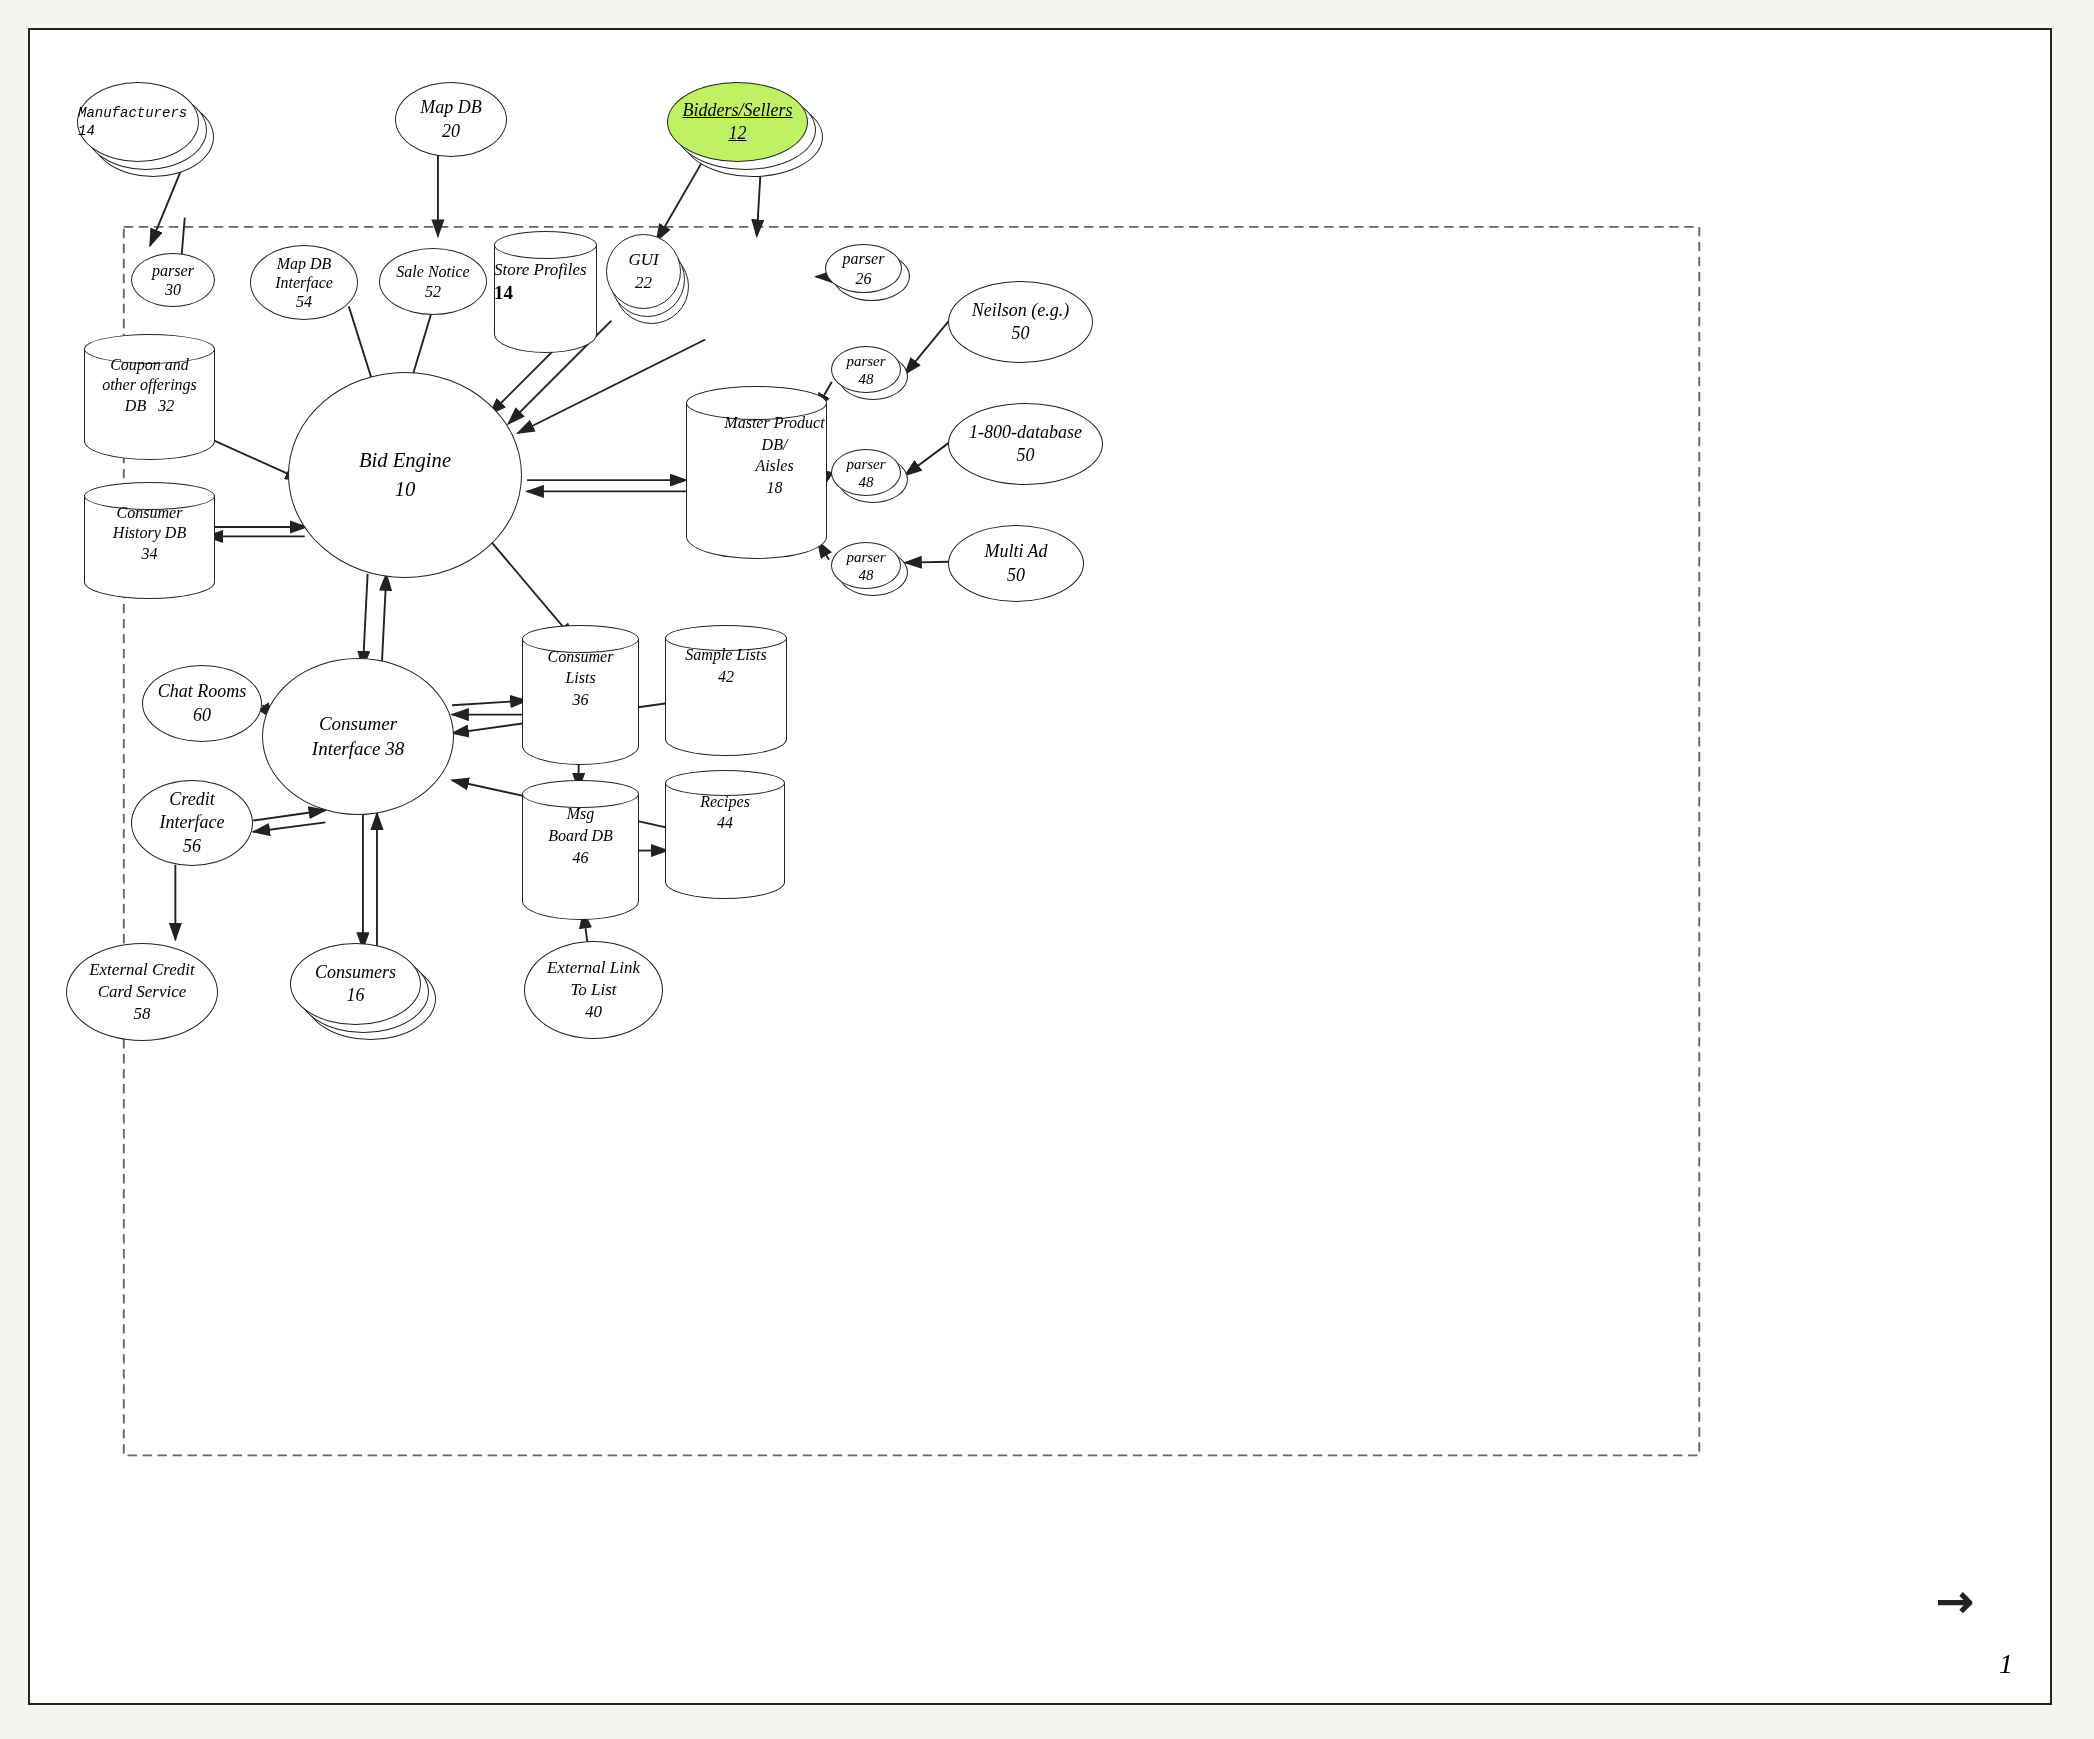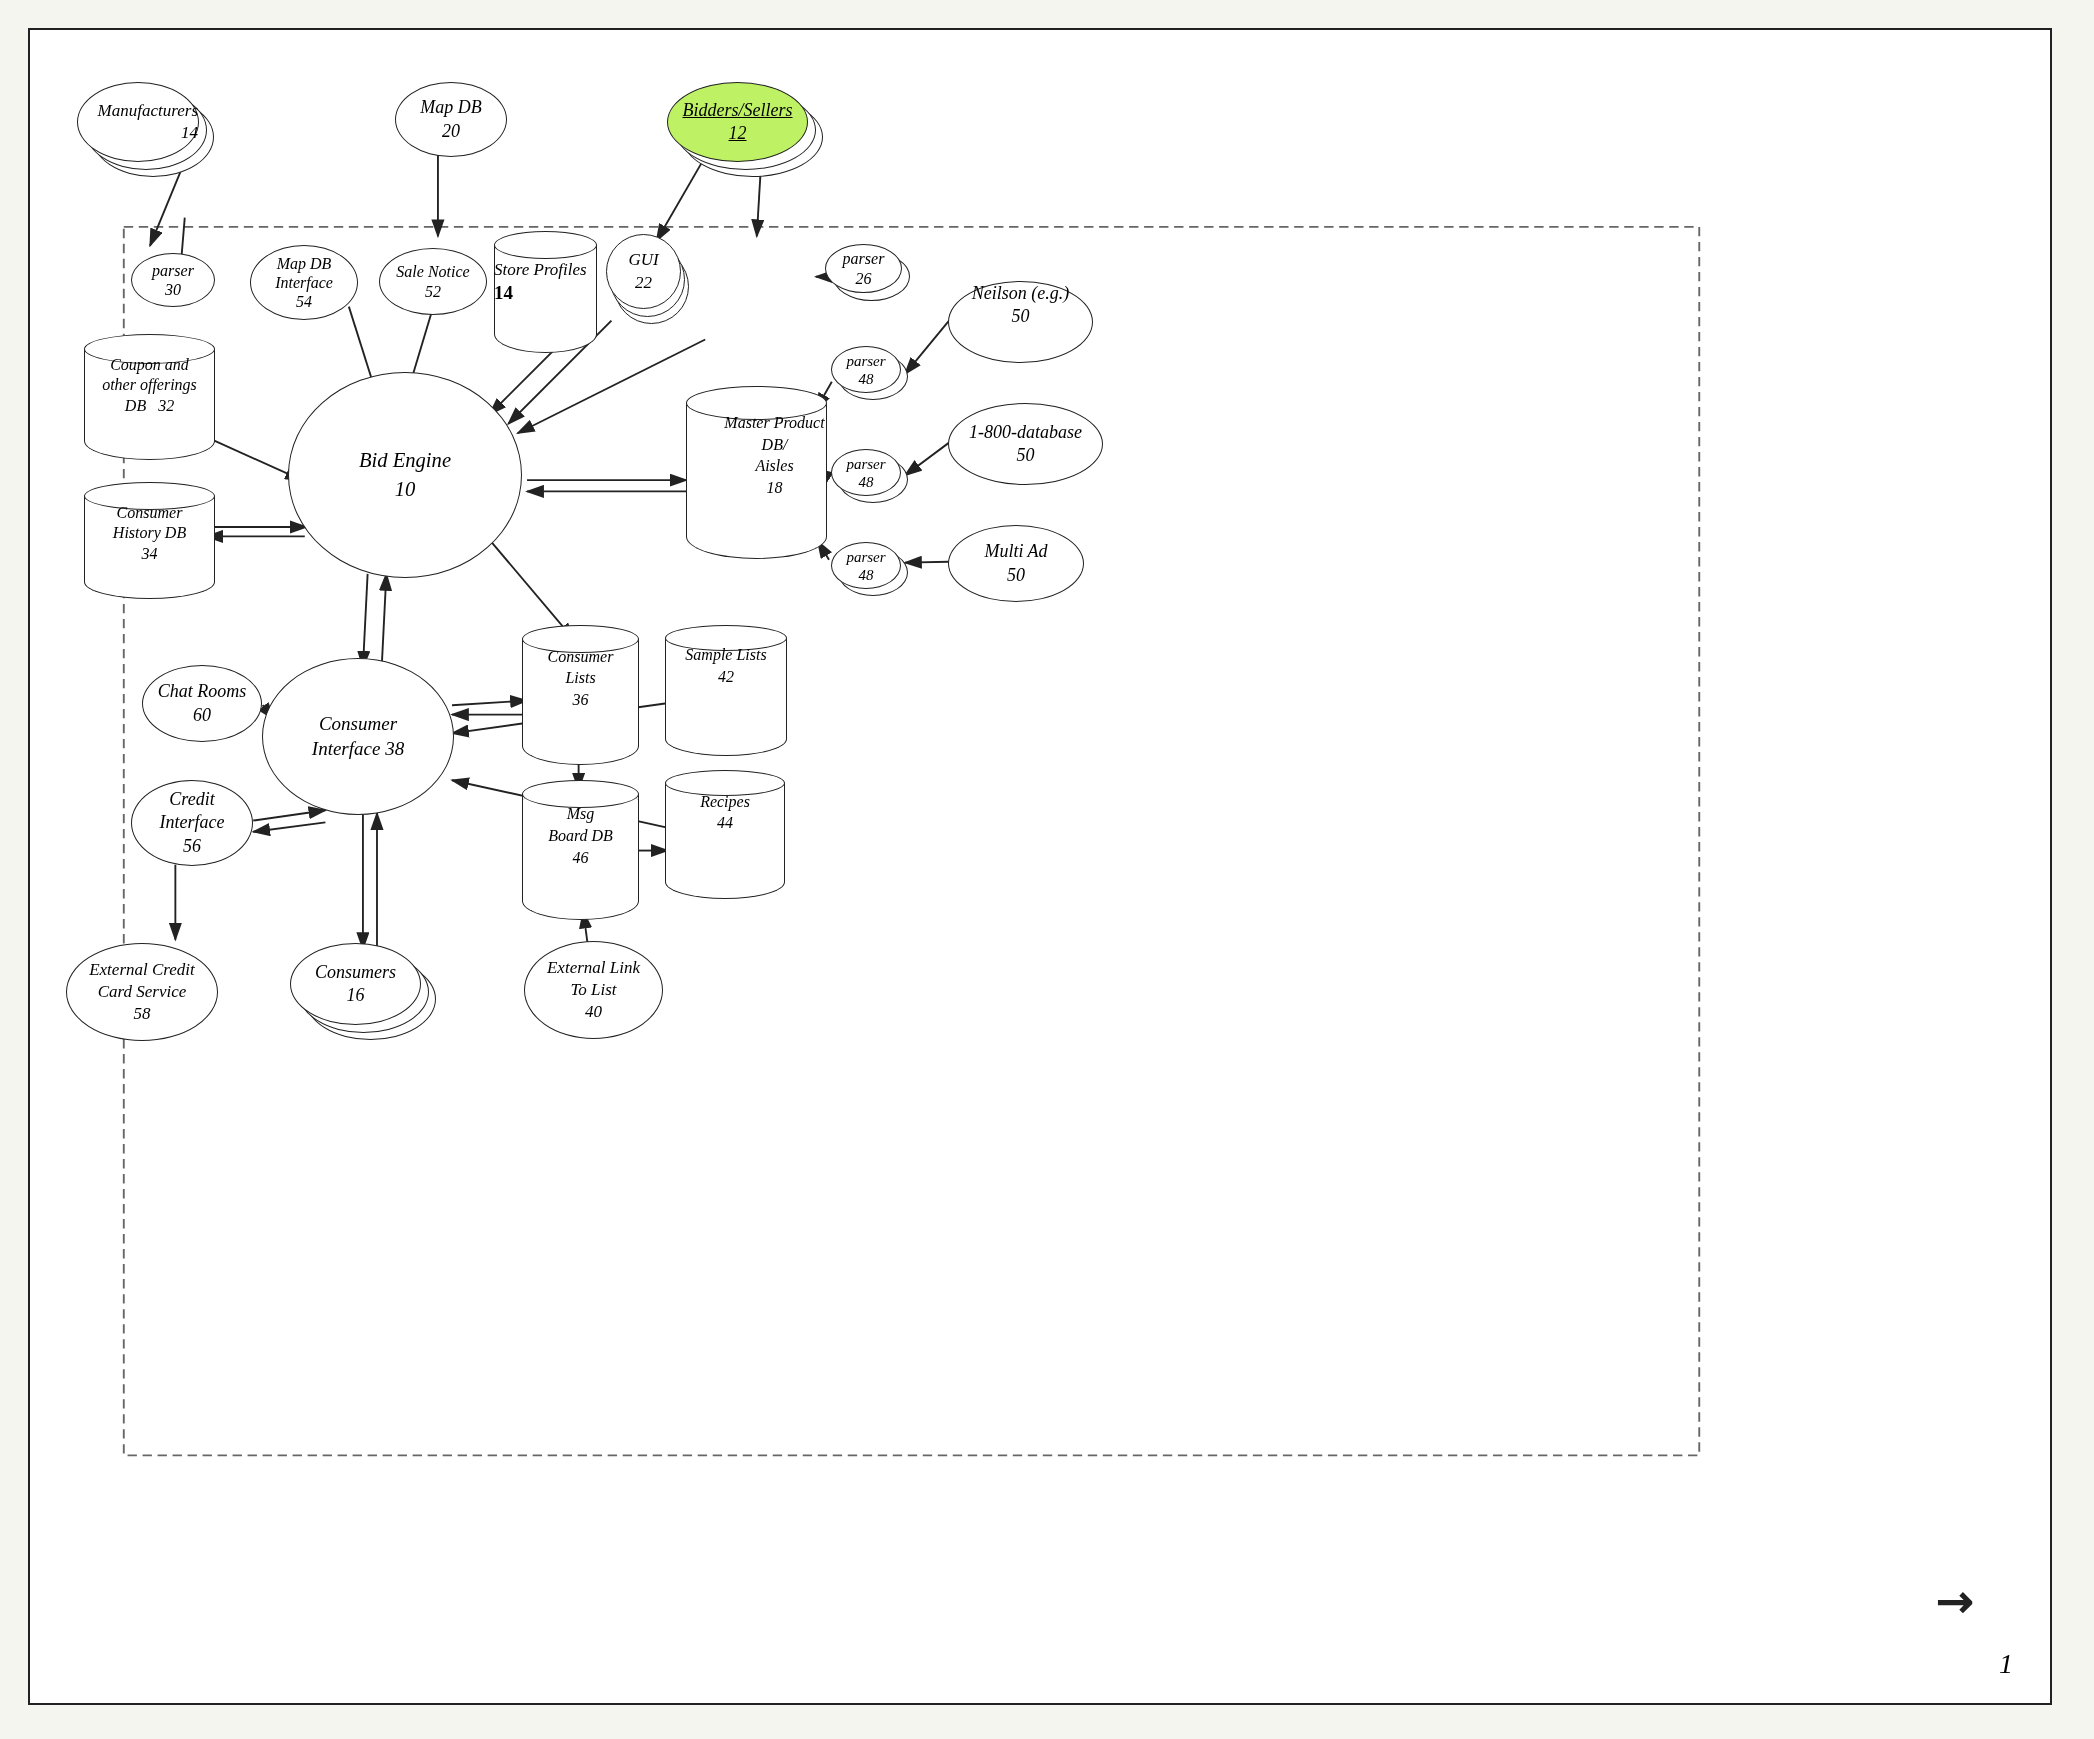--- a/index.html
+++ b/index.html
@@ -120,21 +120,21 @@
 
     <line x1="370" y1="980" x2="370" y2="835" stroke="#222" stroke-width="2" marker-end="url(#arrowhead)"></line>
 
     <line x1="165" y1="140" x2="128" y2="230" stroke="#222" stroke-width="2" marker-end="url(#arrowhead)"></line>
   </svg>
 
   <div style="position:absolute; top:52px; left:47px; width:150px; height:112px;">
     <div style="position:absolute;top:15px;left:15px;width:122px;height:80px;border:1.9px solid #222;border-radius:50%;background:white;"></div>
     <div style="position:absolute;top:7.5px;left:7.5px;width:122px;height:80px;border:1.9px solid #222;border-radius:50%;background:white;"></div>
     <div style="position:absolute;top:0;left:0;width:122px;height:80px;border:1.9px solid #222;border-radius:50%;background:white;display:flex;align-items:center;justify-content:center;">
-      <span style="font-size:17px;font-style:italic;text-align:right;line-height:1.3;">Manufacturers
+      <span style="font-size:14px;font-style:italic;text-align:left;line-height:1.3;font-family:Liberation Mono, monospace;">Manufacturers
 14</span>
     </div>
   </div>
 
   <div style="position:absolute;top:52px;left:365px;width:112px;height:75px;border:1.9px solid #222;border-radius:50%;background:white;display:flex;align-items:center;justify-content:center;">
     <span style="font-size:18px;font-style:italic;text-align:center;line-height:1.3;">Map DB<br>20</span>
   </div>
 
   <div style="position:absolute;top:52px;left:637px;width:173px;height:108px;">
     <div style="position:absolute;top:15px;left:15px;width:141px;height:80px;border:1.9px solid #222;border-radius:50%;background:white;"></div>
@@ -214,21 +214,21 @@
     </div>
   </div>
 
   <div style="position:absolute;top:512px;left:801px;width:89px;height:58px;">
     <div style="position:absolute;top:6.6px;left:6.6px;width:70px;height:47px;border:1.9px solid #222;border-radius:50%;background:white;"></div>
     <div style="position:absolute;top:0;left:0;width:70px;height:47px;border:1.9px solid #222;border-radius:50%;background:white;display:flex;align-items:center;justify-content:center;">
       <span style="font-size:15px;font-style:italic;text-align:center;line-height:1.2;">parser<br>48</span>
     </div>
   </div>
 
-  <div style="position:absolute;top:251px;left:918px;width:145px;height:82px;border:1.9px solid #222;border-radius:50%;background:white;display:flex;align-items:flex-start;justify-content:center;">
+  <div style="position:absolute;top:251px;left:918px;width:145px;height:82px;border:1.9px solid #222;border-radius:50%;background:white;display:flex;align-items:center;justify-content:center;">
     <span style="font-size:18px;font-style:italic;text-align:center;line-height:1.3;">Neilson (e.g.)<br>50</span>
   </div>
 
   <div style="position:absolute;top:373px;left:918px;width:155px;height:82px;border:1.9px solid #222;border-radius:50%;background:white;display:flex;align-items:center;justify-content:center;">
     <span style="font-size:18px;font-style:italic;text-align:center;line-height:1.3;">1-800-database<br>50</span>
   </div>
 
   <div style="position:absolute;top:495px;left:918px;width:136px;height:77px;border:1.9px solid #222;border-radius:50%;background:white;display:flex;align-items:center;justify-content:center;">
     <span style="font-size:18px;font-style:italic;text-align:center;line-height:1.3;">Multi Ad<br>50</span>
   </div>

